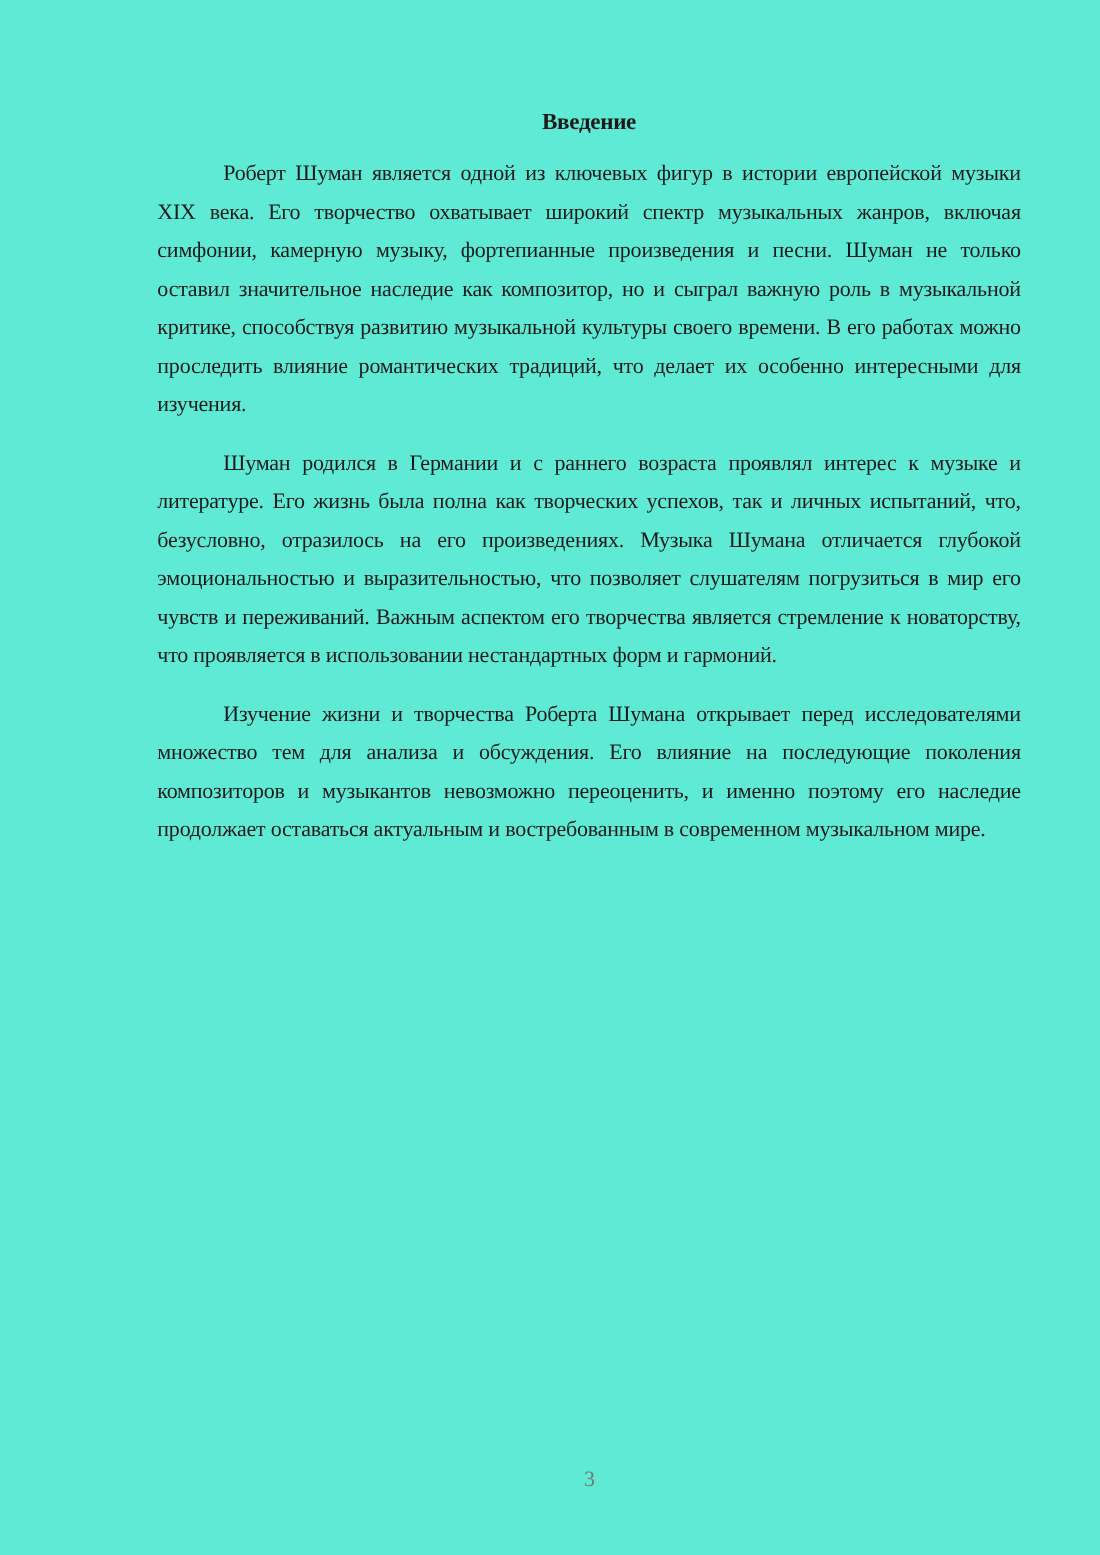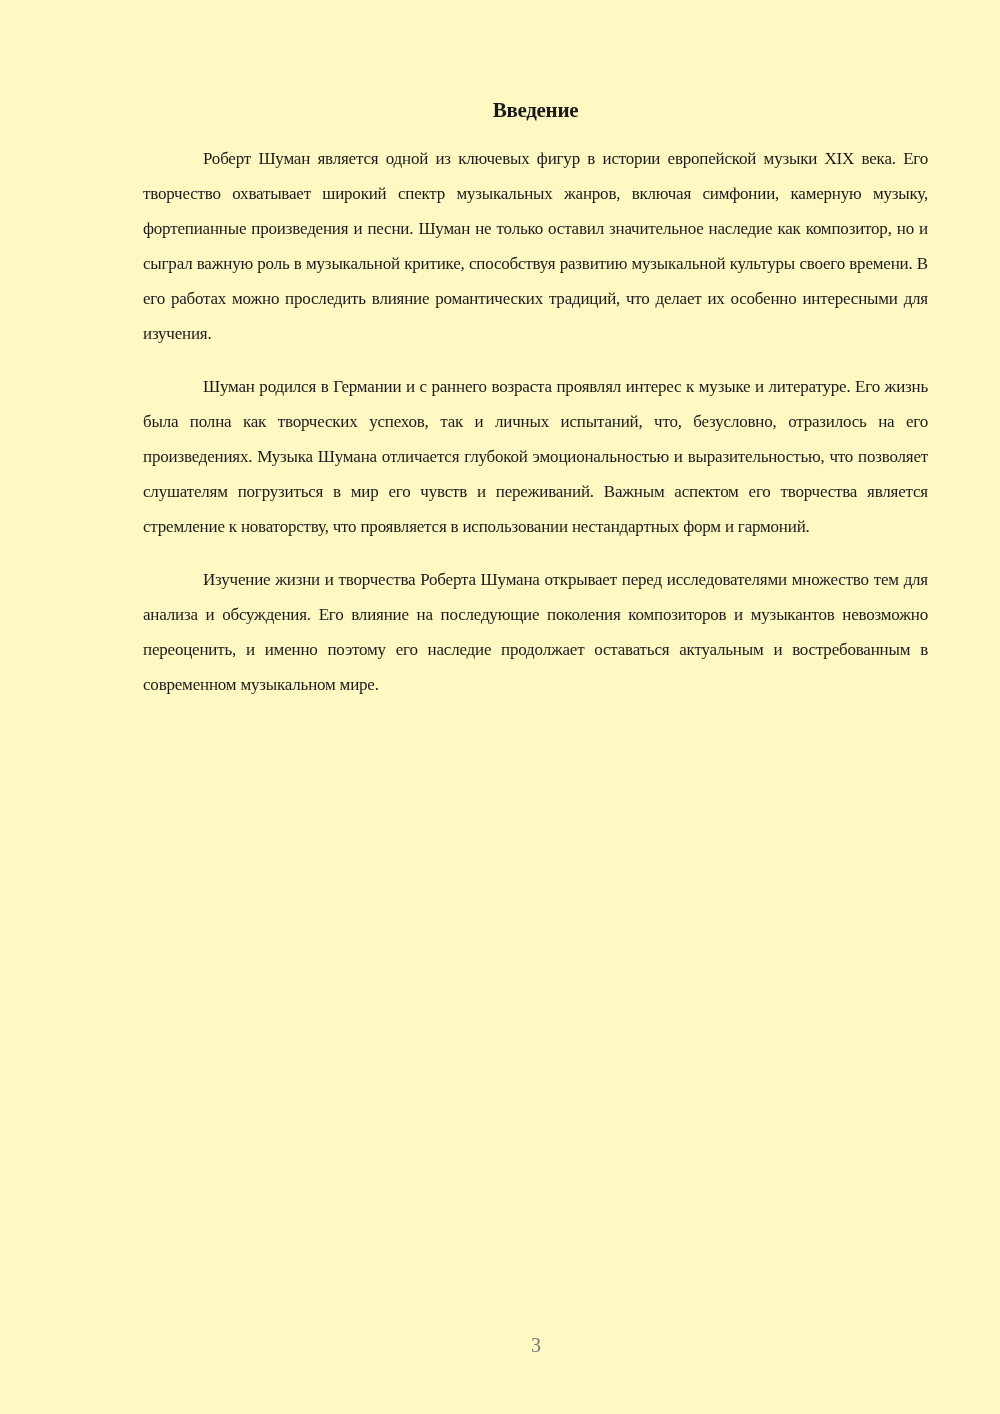--- a/index.html
+++ b/index.html
@@ -13,39 +13,39 @@
       position: relative;
       overflow: hidden;
       font-family: "Liberation Serif", "DejaVu Serif", serif;
       color: #1a1a1a;
     }
     .page {
       position: absolute;
       left: 0; top: 0;
       width: 1000px;
       height: 1414px;
-      background: #fef9c3;
+      background: #5eead4;
     }
     .content {
       position: absolute;
       left: 143px;
       top: 95px;
       width: 785px;
     }
     .heading {
       text-align: center;
       font-weight: bold;
       font-size: 21px;
       line-height: 30px;
       margin: 0 0 5px 0;
       padding-left: 0;
       letter-spacing: -0.3px;
     }
     .para {
-      font-size: 17px;
+      font-size: 20px;
       line-height: 35px;
       text-align: justify;
       text-indent: 60px;
       margin: 16px 0 18px 0;
       letter-spacing: -0.2px;
       word-spacing: 0px;
     }
     .page-number {
       position: absolute;
       top: 1334px;

